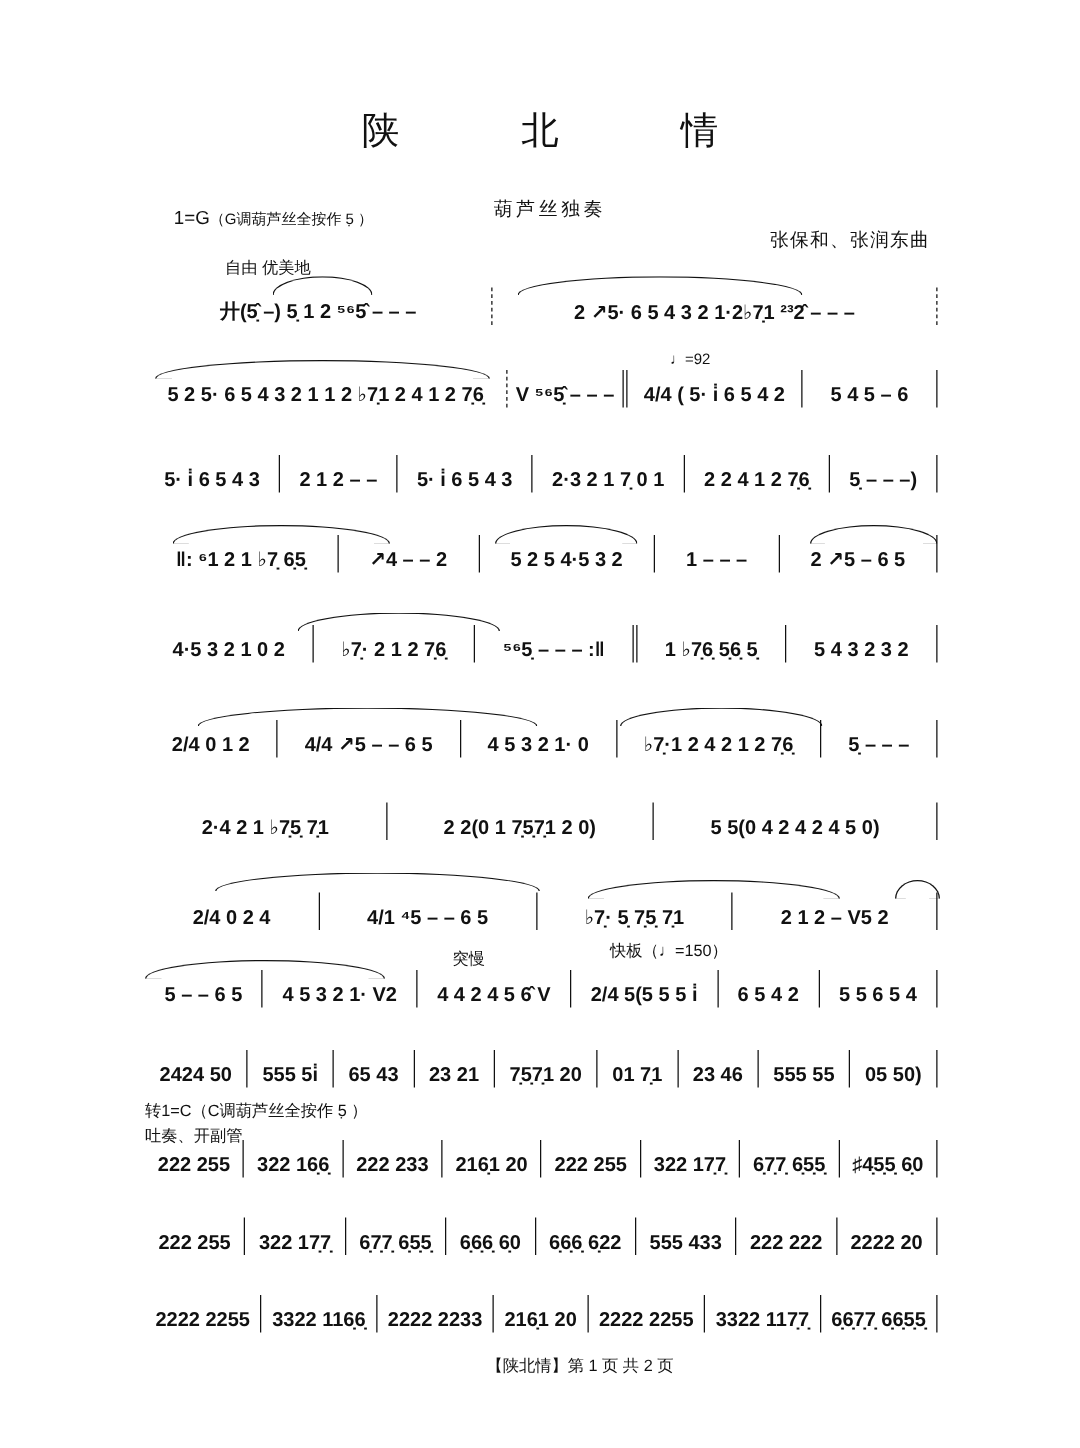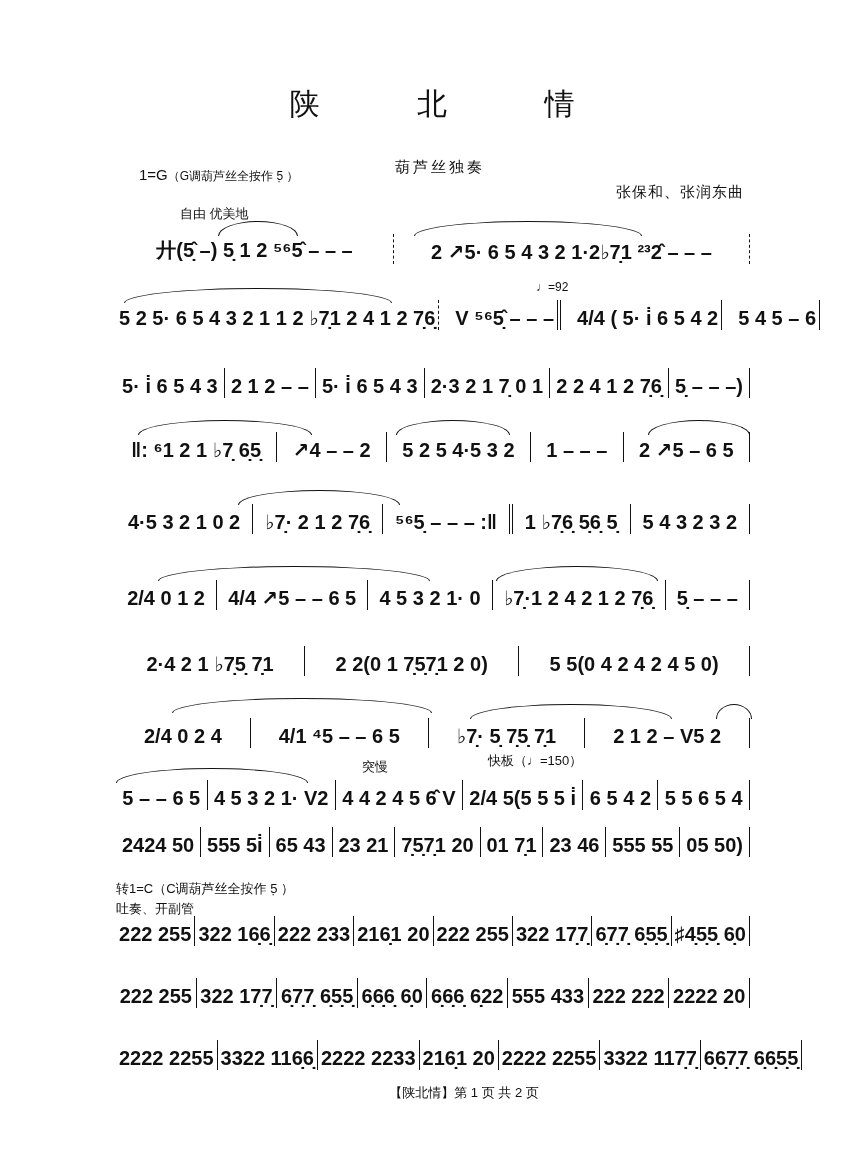--- a/index.html
+++ b/index.html
@@ -5,22 +5,22 @@
   html, body { margin:0; padding:0; background:#ffffff; }
   body { width:864px; height:1158px; position:relative; overflow:hidden; color:#111;
          font-family:"Liberation Sans", "DejaVu Sans", sans-serif; }
   .title { position:absolute; top:84px; left:0; width:864px; text-align:center;
            font-family:"DejaVu Serif", serif; font-size:30px; letter-spacing:44px; text-indent:44px; }
   .subtitle { position:absolute; top:158px; left:395px; font-size:15px; letter-spacing:3px; }
   .key { position:absolute; top:166px; left:139px; font-size:15px; }
   .key small { font-size:12px; }
   .composer { position:absolute; top:183px; right:120px; font-size:15px; letter-spacing:1px; }
   .tempo-text { position:absolute; top:205px; left:136px; font-size:13px;margin-left:44px; }
-  .row { position:absolute; left:116px; width:634px; height:34px; display:flex; align-items:flex-end;
-         font-weight:bold; font-size:20px; white-space:nowrap; }
+  .row { position:absolute; left:116px; width:634px; height:34px; display:flex; align-items:flex-start;
+         font-weight:bold; font-size:16px; white-space:nowrap; }
   .row .m { flex:1 1 auto; display:flex; align-items:flex-end; justify-content:space-around;
             border-right:1.5px solid #111; height:30px; padding:0 3px; box-sizing:border-box; }
   .row .m.dash { border-right:1.5px dashed #111; }
   .row .m.dbl { border-right:4px double #111; }
   .row .m.last { border-right:1.5px solid #111; }
   .slur { position:absolute; height:14px; border:1.3px solid #111; border-bottom:none;
           border-radius:50% 50% 0 0 / 100% 100% 0 0; }
   .marker { position:absolute; font-size:12px; font-weight:normal; }
   .footer { position:absolute; top:1084px; left:0; width:864px; text-align:center; font-size:13px;padding-left:32px; }
 </style>
@@ -36,21 +36,21 @@
 <div class="tempo-text">自由  优美地</div>
 
 <div class="row" style="top:230px;">
   <div class="m dash" style="flex:0 0 278px;">廾(5̣̂ –)  5̣  1 2  ⁵⁶5̂  –  –  –</div>
   <div class="m dash">2  ↗5·  6 5  4 3 2  1·2♭7̣1  ²³2̂  –  –  –</div>
 </div>
 <div class="slur" style="top:221px;left:218px;width:78px;"></div>
 <div class="slur" style="top:221px;left:414px;width:226px;"></div>
 
 <div class="marker" style="top:280px;left:536px;">♩=92</div>
-<div class="row" style="top:296px;gap:13px;">
+<div class="row" style="top:296px;">
   <div class="m dash" style="flex:0 0 290px;">5 2  5·  6 5  4 3 2  1 1 2  ♭7̣1 2 4  1 2 7̣6̣</div>
   <div class="m dbl" style="flex:0 0 96px;">V ⁵⁶5̣̂  –  –  –</div>
   <div class="m" style="flex:0 0 140px;">4/4 ( 5·  i̇  6 5  4 2</div>
   <div class="m last">5 4  5  –  6</div>
 </div>
 <div class="slur" style="top:288px;left:124px;width:266px;"></div>
 
 <div class="row" style="top:364px;">
   <div class="m">5·  i̇  6 5  4 3</div>
   <div class="m">2 1  2  –  –</div>
@@ -111,21 +111,21 @@
 <div class="row" style="top:776px;">
   <div class="m">5  –  –  6 5</div>
   <div class="m">4 5  3 2  1·  V2</div>
   <div class="m">4  4 2  4 5  6̂ V</div>
   <div class="m">2/4 5(5 5  5 i̇</div>
   <div class="m">6 5  4 2</div>
   <div class="m last">5 5 6  5 4</div>
 </div>
 <div class="slur" style="top:768px;left:116px;width:190px;"></div>
 
-<div class="row" style="top:823px;">
+<div class="row" style="top:840px;">
   <div class="m">2424  50</div>
   <div class="m">555  5i̇</div>
   <div class="m">65  43</div>
   <div class="m">23  21</div>
   <div class="m">7̣5̣7̣1  20</div>
   <div class="m">01  7̣1</div>
   <div class="m">23  46</div>
   <div class="m">555  55</div>
   <div class="m last">05  50)</div>
 </div>

